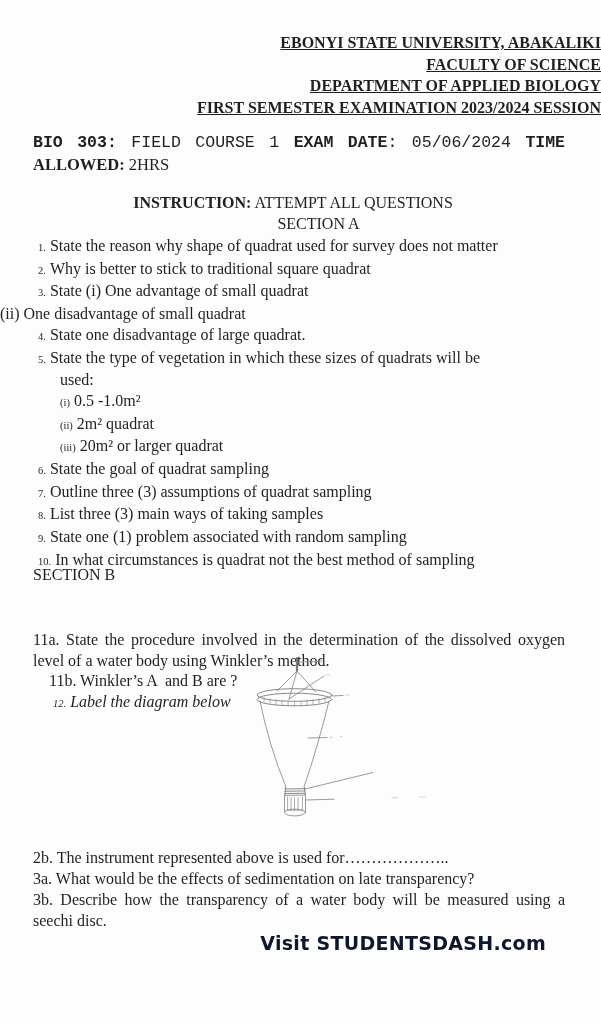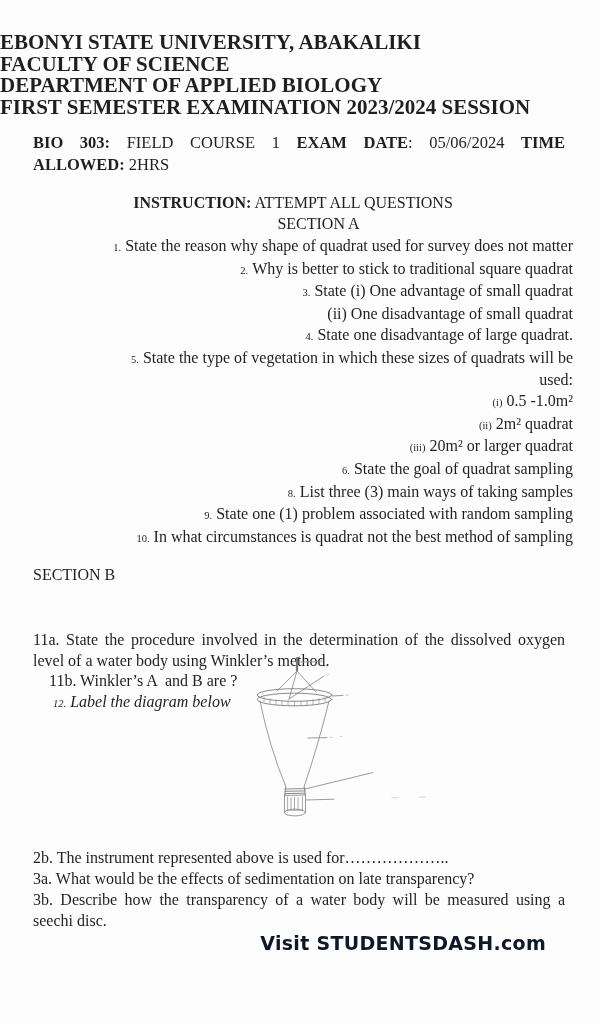--- a/index.html
+++ b/index.html
@@ -12,38 +12,38 @@
     position:relative;
     width:601px;height:1024px;
     background:var(--bg);
     color:var(--ink);
     font-family:"Liberation Serif", serif;
     overflow:hidden;
   }
   
   .header{
     position:absolute;top:32px;left:0;right:0;
-    text-align:left;font-weight:bold;
-    font-size:21px;line-height:21.7px;
+    text-align:right;font-weight:bold;
+    font-size:16px;line-height:21.7px;text-decoration:underline;
   }
   
   .course{
     position:absolute;top:132px;left:33px;right:36px;
     font-size:16.5px;line-height:22px;
   }
-  .course .l1{text-align:justify;text-align-last:justify;}
+  .course .l1{text-align:justify;text-align-last:justify;font-family:Liberation Mono, monospace;}
   .bold{font-weight:bold;}
   
   .instruction{position:absolute;top:194px;left:0;right:15px;text-align:center;font-size:16px;}
   .sectionATitle{position:absolute;top:215px;left:0;right:0;text-align:center;font-size:16px;margin-left:36px;}
   
-  .qlist{position:absolute;top:236px;left:0;right:28px;font-size:16px;text-align:right;}
+  .qlist{position:absolute;top:236px;left:0;right:28px;font-size:16px;}
   .qline{line-height:20.7px;white-space:pre-wrap;}
   .indent0{padding-left:38px;}
-  .indent1{padding-left:86px;}
+  .indent1{}
   .indent2{padding-left:60px;}
   .qnum{font-size:10.5px;padding-right:4px;}
   
   .sectionB{position:absolute;top:565px;left:33px;right:36px;font-size:16px;line-height:20.8px;}
   .p11a{text-align:justify;margin-top:44px;}
   .p11b{padding-left:16px;white-space:pre-wrap;}
   .p12{padding-left:20px;font-style:italic;}
   
   .diagram{position:absolute;top:652px;left:245px;width:200px;height:196px;}
   .diagram svg{display:block;}
@@ -94,20 +94,21 @@
       <div class="qline indent0"><span class="qnum">2.</span><span>Why is better to stick to traditional square quadrat</span></div>
       <div class="qline indent0"><span class="qnum">3.</span><span>State (i) One advantage of small quadrat</span></div>
       <div class="qline indent1"><span>(ii) One disadvantage of small quadrat</span></div>
       <div class="qline indent0"><span class="qnum">4.</span><span>State one disadvantage of large quadrat.</span></div>
       <div class="qline indent0"><span class="qnum">5.</span><span>State the type of vegetation in which these sizes of quadrats will be</span></div>
       <div class="qline indent2"><span>used:</span></div>
       <div class="qline indent2"><span class="qnum">(i)</span><span>0.5 -1.0m²</span></div>
       <div class="qline indent2"><span class="qnum">(ii)</span><span>2m² quadrat</span></div>
       <div class="qline indent2"><span class="qnum">(iii)</span><span>20m² or larger quadrat</span></div>
       <div class="qline indent0"><span class="qnum">6.</span><span>State the goal of quadrat sampling</span></div>
+      <div class="qline indent0"><span class="qnum">7.</span><span>Outline three (3) assumptions of quadrat sampling</span></div>
       <div class="qline indent0"><span class="qnum">8.</span><span>List three (3) main ways of taking samples</span></div>
       <div class="qline indent0"><span class="qnum">9.</span><span>State one (1) problem associated with random sampling</span></div>
       <div class="qline indent0"><span class="qnum">10.</span><span>In what circumstances is quadrat not the best method of sampling</span></div>
     </div>
 
   <div class="sectionB">
     <div>SECTION B</div>
     <div class="p11a">11a. State the procedure involved in the determination of the dissolved oxygen level of a water body using Winkler’s method.</div>
     <div class="p11b">11b. Winkler’s A  and B are ?</div>
     <div class="p12">

